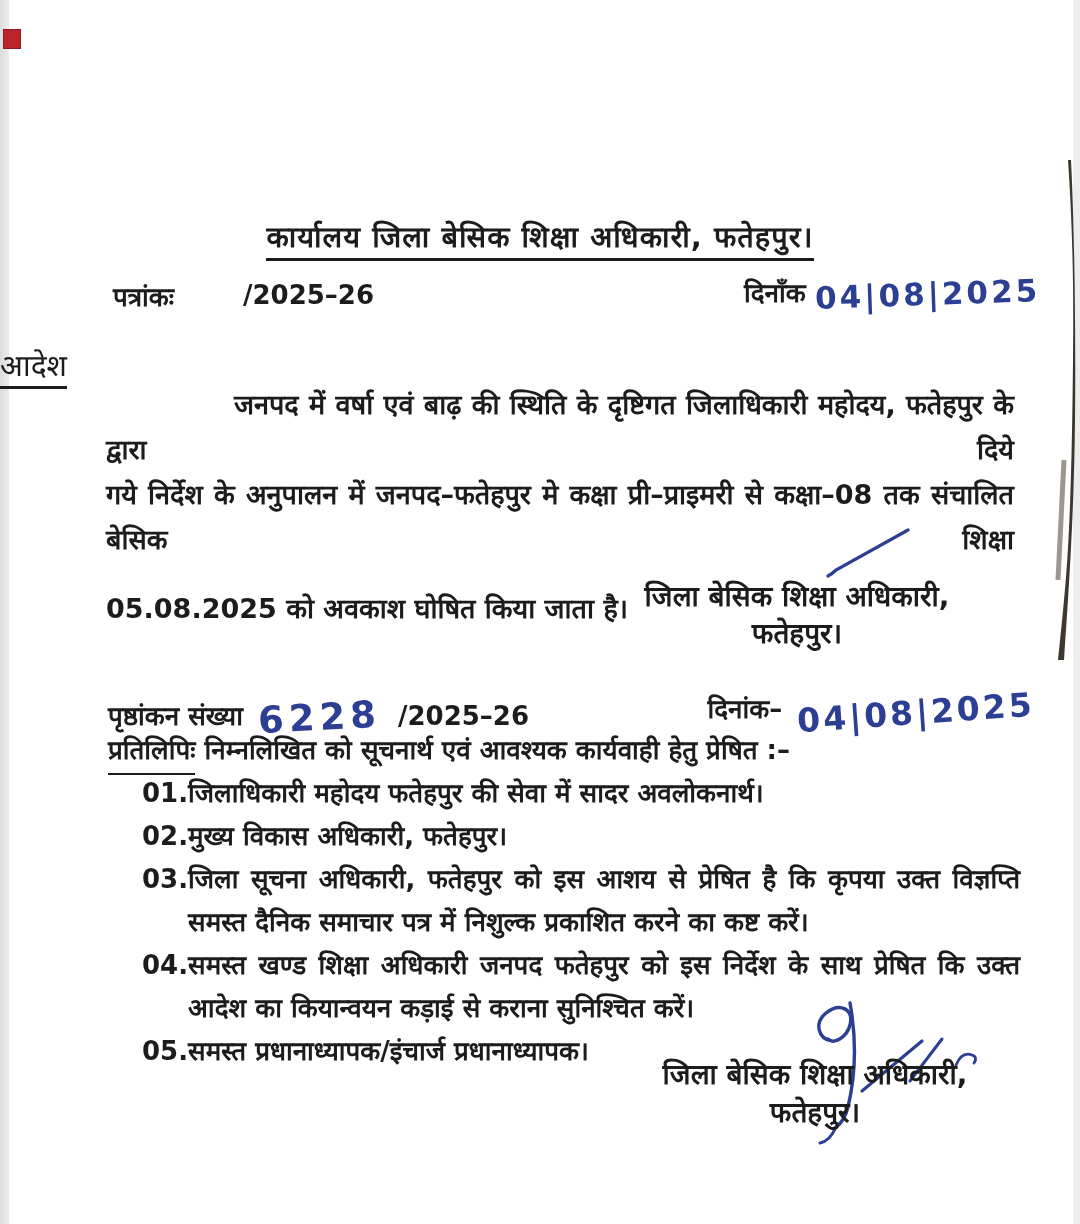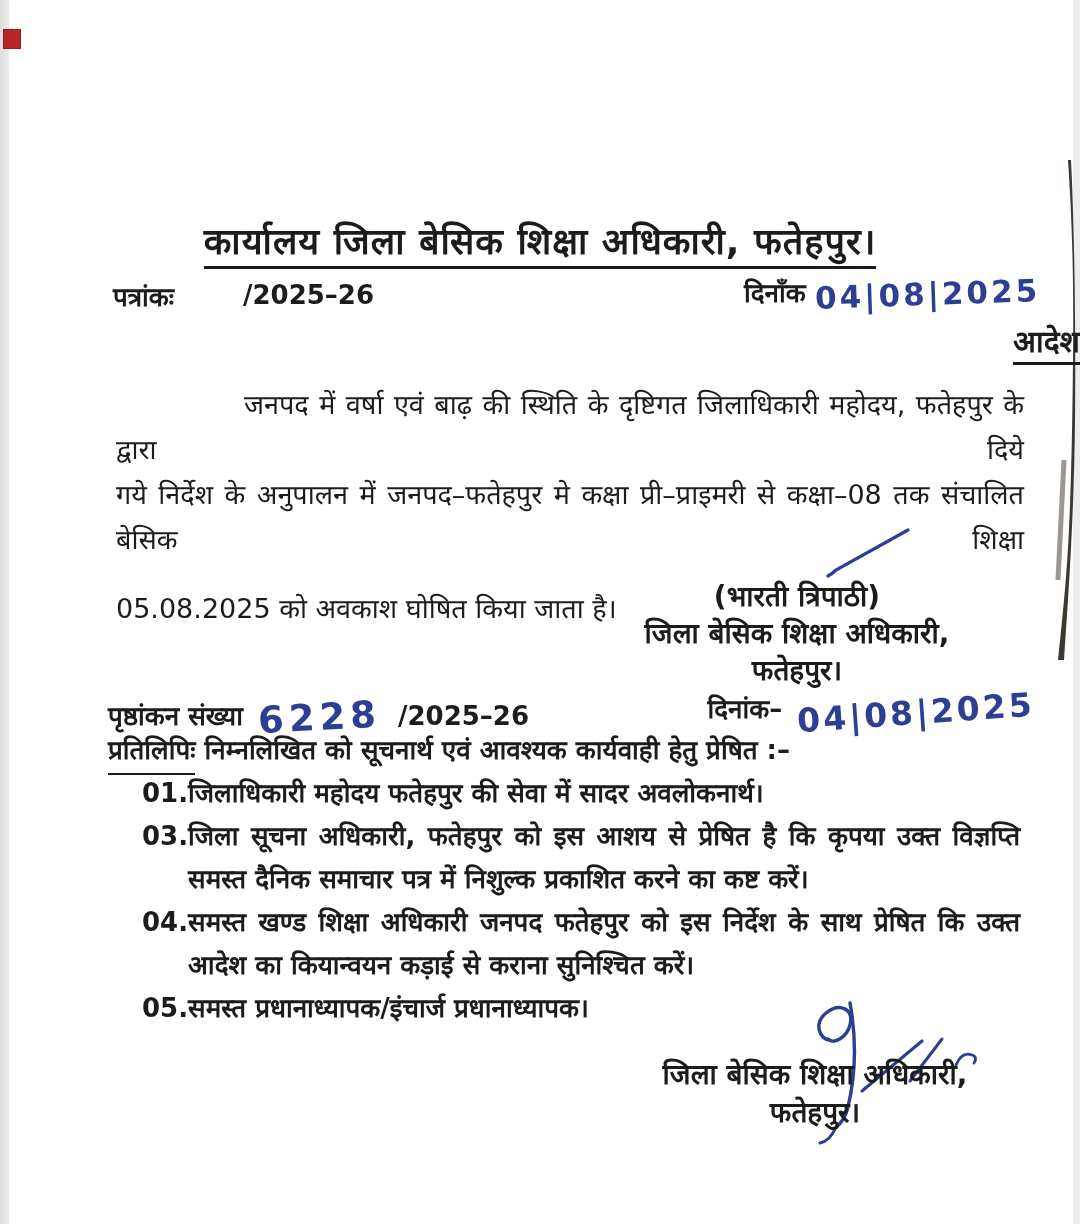--- a/index.html
+++ b/index.html
@@ -21,42 +21,42 @@
   }
   .red-mark{
     position:absolute;left:3px;top:29px;width:16px;height:18px;
     background:#b9252b;border:1px solid #8e1c21;
   }
   .edge-shadow{
     position:absolute;left:1050px;top:160px;width:26px;height:500px;
   }
   .title{
     position:absolute;left:0;top:216px;width:1080px;
-    text-align:center;font-size:36px;font-weight:bold;letter-spacing:1px;
+    text-align:center;font-size:29px;font-weight:bold;letter-spacing:1px;
   }
   .title .u{border-bottom:3px solid #1c1c1c;padding-bottom:4px;}
   .row-letterno{position:absolute;left:0;top:278px;width:1080px;font-size:26px;font-weight:bold;}
   .letter-label{position:absolute;left:113px;top:0;text-align:right;}
   .letter-value{position:absolute;left:243px;top:2px;}
   .date-top{position:absolute;right:40px;top:-4px;white-space:nowrap;}
   .hand{
     color:#2d3f93;
     font-weight:600;
     letter-spacing:3px;
     display:inline-block;
   }
   .hand-top{font-size:31px;transform:rotate(-2deg);vertical-align:-3px;}
   .order-heading{
-    position:absolute;left:0;top:320px;width:1080px;text-align:right;
-    font-size:30px;font-weight:bold;
+    position:absolute;left:0;top:344px;width:1080px;text-align:left;
+    font-size:30px;font-weight:normal;
   }
   .order-heading .u{border-bottom:3px solid #1c1c1c;padding-bottom:3px;}
   .order-body{
-    position:absolute;left:116px;top:382px;width:908px;
-    font-size:27px;font-weight:normal;line-height:45px;
+    position:absolute;left:106px;top:382px;width:908px;
+    font-size:27px;font-weight:bold;line-height:45px;
   }
   .order-body .jline{text-align:justify;text-align-last:justify;}
   .order-body .jline.first{text-indent:128px;}
   .order-body .lastline{text-align:left;margin-top:24px;}
   .sig-slash{position:absolute;left:826px;top:524px;}
   .signatory{
     position:absolute;right:118px;top:578px;width:330px;text-align:center;
     font-size:28px;font-weight:bold;line-height:37px;
   }
   .endorse-row{position:absolute;left:0;top:690px;width:1080px;}
@@ -118,21 +118,20 @@
     <div class="jline first">जनपद में वर्षा एवं बाढ़ की स्थिति के दृष्टिगत जिलाधिकारी महोदय, फतेहपुर के द्वारा दिये</div>
     <div class="jline">गये निर्देश के अनुपालन में जनपद–फतेहपुर मे कक्षा प्री–प्राइमरी से कक्षा–08 तक संचालित बेसिक शिक्षा</div>
     <div class="lastline">05.08.2025 को अवकाश घोषित किया जाता है।</div>
   </div>
 
   <svg class="sig-slash" width="90" height="56" viewBox="0 0 90 56">
     <path class="pen" d="M2,52 Q6,50 10,46 L82,6" stroke-width="3.2"></path>
   </svg>
 
   <div class="signatory">
-    <div>(भारती त्रिपाठी)</div>
     <div>जिला बेसिक शिक्षा अधिकारी,</div>
     <div>फतेहपुर।</div>
   </div>
 
   <div class="endorse-row">
     <span class="endorse-left">
       <span>पृष्ठांकन संख्या</span>
       <span class="hand hand-num">6228</span>
       <span>/2025–26</span>
     </span>
@@ -144,20 +143,24 @@
 
   <div class="copy-line">
     <span class="u">प्रतिलिपिः</span>
     <span>निम्नलिखित को सूचनार्थ एवं आवश्यक कार्यवाही हेतु प्रेषित :–</span>
   </div>
 
   <div class="copy-list">
     <div class="copy-item">
       <span class="num">01.</span>
       <span class="txt">जिलाधिकारी महोदय फतेहपुर की सेवा में सादर अवलोकनार्थ।</span>
+    </div>
+    <div class="copy-item">
+      <span class="num">02.</span>
+      <span class="txt">मुख्य विकास अधिकारी, फतेहपुर।</span>
     </div>
     <div class="copy-item">
       <span class="num">03.</span>
       <span class="txt">जिला सूचना अधिकारी, फतेहपुर को इस आशय से प्रेषित है कि कृपया उक्त विज्ञप्ति समस्त दैनिक समाचार पत्र में निशुल्क प्रकाशित करने का कष्ट करें।</span>
     </div>
     <div class="copy-item">
       <span class="num">04.</span>
       <span class="txt">समस्त खण्ड शिक्षा अधिकारी जनपद फतेहपुर को इस निर्देश के साथ प्रेषित कि उक्त आदेश का कियान्वयन कड़ाई से कराना सुनिश्चित करें।</span>
     </div>
     <div class="copy-item">

